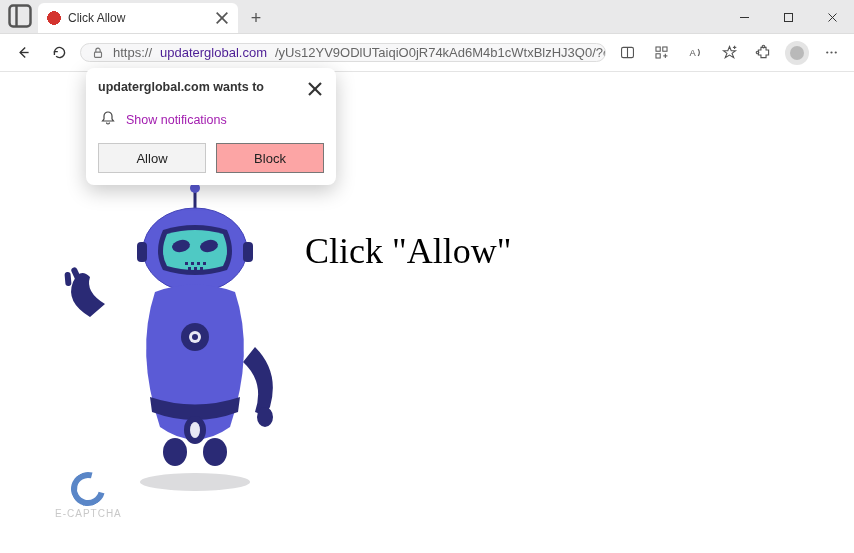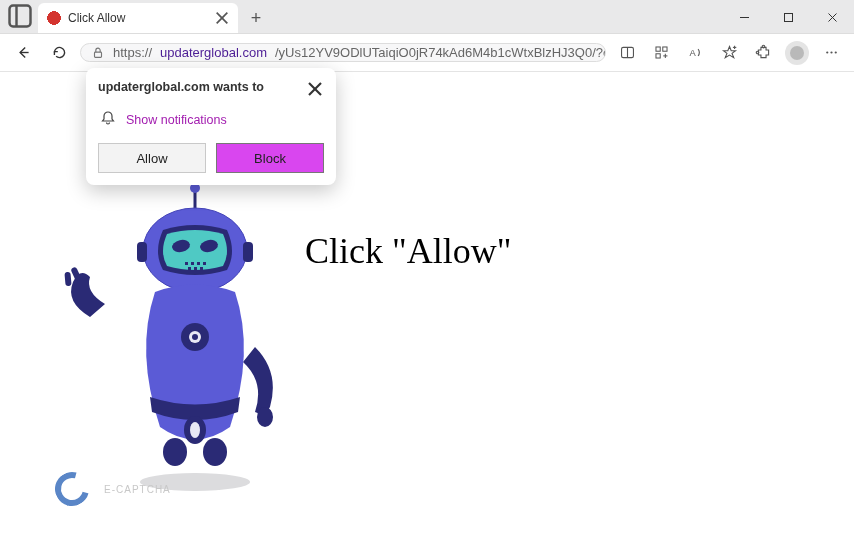--- a/index.html
+++ b/index.html
@@ -69,30 +69,30 @@
     box-shadow:0 6px 20px rgba(0,0,0,0.22);border-radius:8px;
     padding:12px 12px 12px 12px;z-index:50;font-size:12.5px;color:#333;
   }
   .perm-head{display:flex;justify-content:space-between;align-items:flex-start;}
   .perm-title{font-weight:600;}
   .perm-close{width:18px;height:18px;display:flex;align-items:center;justify-content:center;color:#444;font-size:15px;}
   .perm-row{display:flex;align-items:center;gap:10px;margin:12px 0 14px 2px;color:#a21caf;}
   .perm-row svg{width:16px;height:16px;}
   .perm-btns{display:flex;gap:10px;}
   .perm-btn{flex:1;height:30px;border:1px solid #c9c9c9;background:#f3f3f3;font-size:13px;color:#222;display:flex;align-items:center;justify-content:center;cursor:pointer;}
-  .perm-btn.block{border:1.5px solid #777;background:#d946ef;}
+  .perm-btn.block{border:1.5px solid #777;background:#fca5a5;}
 
   
   .page{position:relative;width:100%;height:calc(553px - 34px - 38px);background:#fff;}
   .headline{
     position:absolute;left:305px;top:155px;font-family:"Times New Roman",serif;
     font-size:36px;line-height:1.35;color:#000;
   }
   .robot{position:absolute;left:55px;top:100px;width:230px;height:320px;}
-  .ecaptcha{position:absolute;left:55px;top:400px;display:flex;align-items:center;gap:15px;text-align:center;}
+  .ecaptcha{position:absolute;left:55px;top:400px;display:flex;flex-direction:column;align-items:center;gap:2px;text-align:center;}
   .ecaptcha-c{width:34px;height:34px;border-radius:50%;border:6px solid #5a86c7;border-right-color:transparent;transform:rotate(-30deg);}  
   .ecaptcha-txt{font-size:10px;letter-spacing:1px;color:#c8c8c8;}
 </style>
 </head>
 <body>
 
 <div class="titlebar">
   <div class="tab-collection-btn">
     <svg viewBox="0 0 16 16" fill="none" stroke="#555" stroke-width="1.4">
         <rect x="2" y="2" width="12" height="12" rx="2"></rect>

